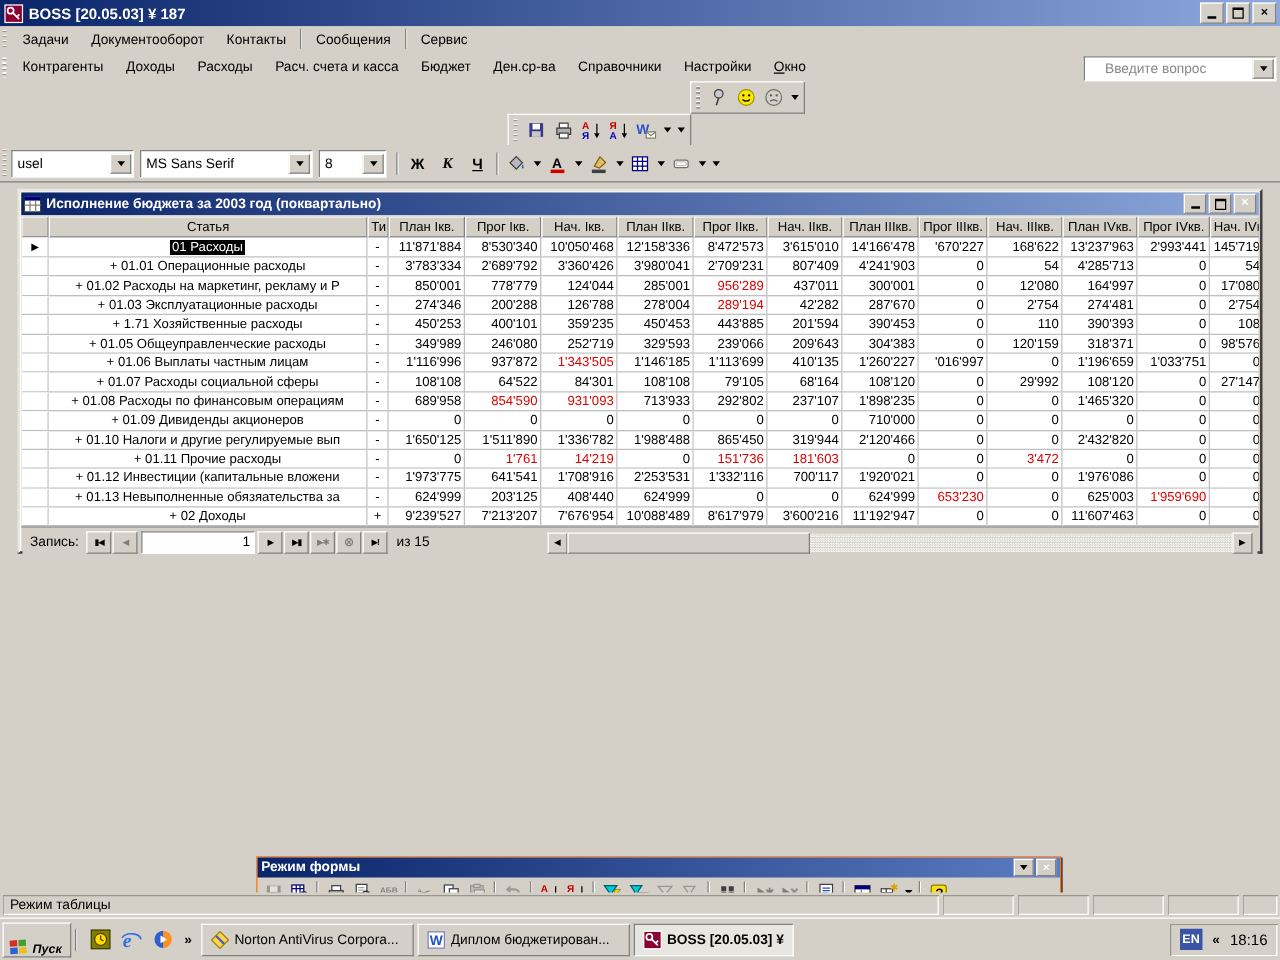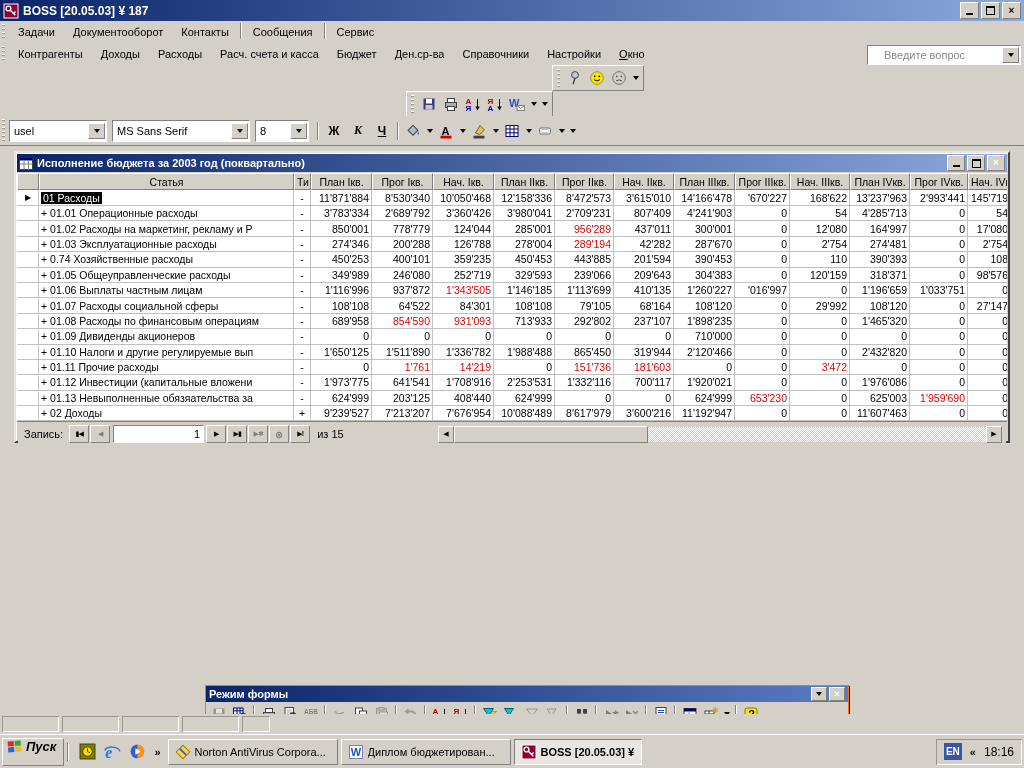--- a/index.html
+++ b/index.html
@@ -46,21 +46,21 @@
   .dtitle .dtxt{flex:1;margin-left:4px;white-space:nowrap;overflow:hidden}
   .dtitle .wbtn{width:16px;height:14px}
   .sheetwrap{width:990px;height:249px;overflow:hidden;background:#808080;margin-left:1px}
   table.sheet{border-collapse:separate;border-spacing:0;table-layout:fixed;font-size:10.5px}
   table.sheet td,table.sheet th{padding:0 2px;overflow:hidden;white-space:nowrap;box-sizing:border-box;
      border-right:1px solid #c0c0c0;border-bottom:1px solid #c0c0c0;background:#fff;font-weight:normal;height:15.4px;line-height:14px}
   table.sheet th{background:#d4d0c8;text-align:center;border:1px solid;height:17px;
      border-color:#fff #808080 #808080 #fff}
   td.rsel{background:#d4d0c8;border:1px solid;border-color:#fff #808080 #808080 #fff;text-align:center;
           font-size:8px;line-height:12px;padding:0}
-  td.lbl{text-align:left}
+  td.lbl{text-align:center}
   td.tcol{text-align:center}
   td.num{text-align:right}
   td.red{color:#dd0000}
   .selbox{background:#000;color:#fff;padding:0 2px}
   
   .navbar{height:20px;margin:2px;background:#d4d0c8;display:flex;align-items:center;position:relative}
   .navlbl{margin:0 6px 0 6px}
   .nbtn{width:18px;height:16px;background:#d4d0c8;display:flex;align-items:center;justify-content:center;
         font-size:7px;letter-spacing:-1px;font-weight:bold;margin-right:1px}
   .recbox{width:86px;height:16px;background:#fff;text-align:right;padding-right:3px;line-height:16px;margin:0 2px}
@@ -80,21 +80,21 @@
   .fb-body{height:23px;display:flex;align-items:center;padding:0 2px}
   .fb-body .tbtn{width:21px}
   
   .statusbar{position:absolute;left:0;top:714px;width:1024px;height:20px;background:#d4d0c8;display:flex;align-items:center;
              padding:1px 2px;box-sizing:border-box}
   .spanel{height:16px;box-shadow:inset 1px 1px 0 #9a968e,inset -1px -1px 0 #fff;margin-right:3px;display:flex;
           align-items:center;padding-left:6px;box-sizing:border-box}
   
   .taskbar{position:absolute;left:0;top:734px;width:1024px;height:34px;background:#d4d0c8;border-top:1px solid #fff;
            display:flex;align-items:center;padding:0 2px;box-sizing:border-box}
-  .startbtn{height:26px;display:flex;align-items:flex-start;padding:0 7px 0 4px;font-weight:bold;font-size:13px;
+  .startbtn{height:26px;display:flex;align-items:flex-end;padding:0 7px 0 4px;font-weight:bold;font-size:10px;
             font-style:italic;gap:3px}
   .ql{display:flex;align-items:center;margin:0 4px;gap:3px}
   .qlicon{width:22px;height:22px;display:flex;align-items:center;justify-content:center}
   .chev{font-size:11px;font-weight:bold;padding:0 3px}
   .task{height:26px;display:flex;align-items:center;gap:4px;padding:0 6px;margin-right:3px;white-space:nowrap;
         overflow:hidden;box-sizing:border-box}
   .task.active{border-color:#808080 #fff #fff #808080;background:#e8e6e0;font-weight:bold}
   .tray{height:26px;margin-left:auto;display:flex;align-items:center;gap:5px;padding:0 8px;
         box-shadow:inset 1px 1px 0 #9a968e,inset -1px -1px 0 #fff}
   .enbox{width:18px;height:17px;background:#3a55a5;color:#fff;font-size:10px;font-weight:bold;display:flex;
@@ -453,21 +453,21 @@
               <td class="num">42'282</td>
               <td class="num">287'670</td>
               <td class="num">0</td>
               <td class="num">2'754</td>
               <td class="num">274'481</td>
               <td class="num">0</td>
               <td class="num">2'754</td>
             </tr>
             <tr>
               <td class="rsel"></td>
-              <td class="lbl">+ 0.74 Хозяйственные расходы</td>
+              <td class="lbl">+ 1.71 Хозяйственные расходы</td>
               <td class="tcol">-</td>
               <td class="num">450'253</td>
               <td class="num">400'101</td>
               <td class="num">359'235</td>
               <td class="num">450'453</td>
               <td class="num">443'885</td>
               <td class="num">201'594</td>
               <td class="num">390'453</td>
               <td class="num">0</td>
               <td class="num">110</td>
@@ -887,20 +887,21 @@
               <rect x="2" y="2" width="12" height="12" rx="2" fill="#ffe000" stroke="#808000"></rect>
               <text x="5.2" y="12" font-size="11" font-weight="bold" fill="#000080">?</text>
             </svg>
           </span>
         </div>
       </div>
   </div>
 </div>
 
 <div class="statusbar">
+  <div class="spanel" style="flex:1">Режим таблицы</div>
   <div class="spanel" style="width:57px"></div>
   <div class="spanel" style="width:57px"></div>
   <div class="spanel" style="width:57px"></div>
   <div class="spanel" style="width:57px"></div>
   <div class="spanel" style="width:28px;margin-right:0"></div>
 </div>
 
 <div class="taskbar">
   <div class="startbtn raised">
     <span>

